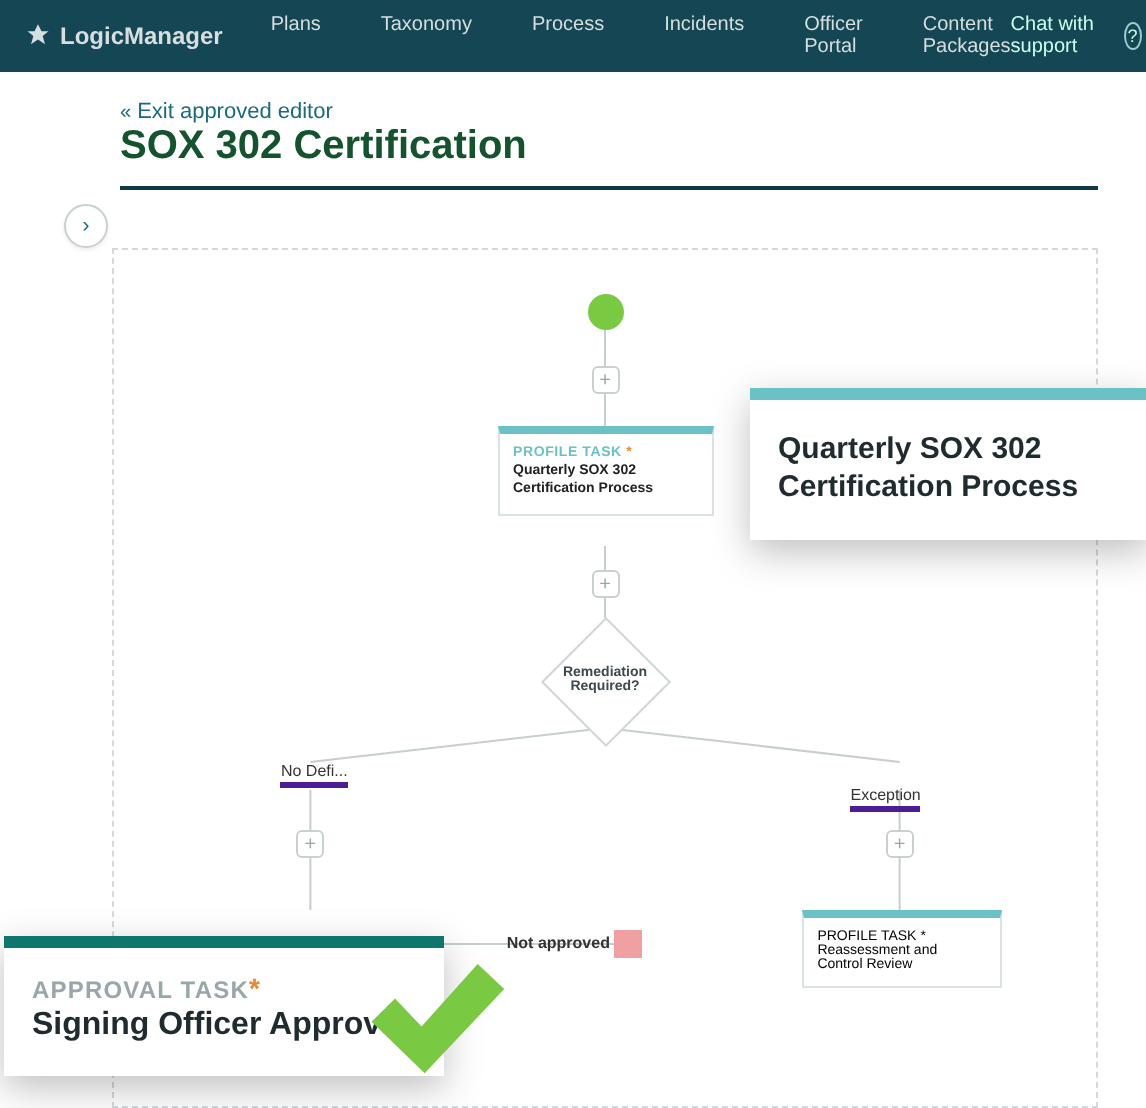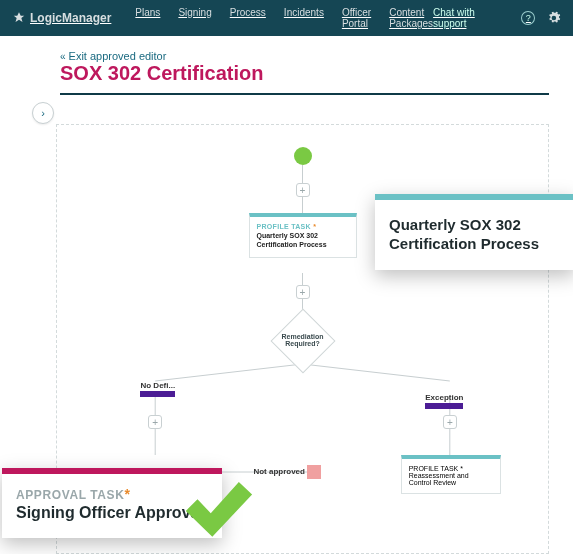--- a/index.html
+++ b/index.html
@@ -12,34 +12,33 @@
     position: relative;
   }
   .topbar {
     background: #154654;
     height: 36px;
     display: flex;
     align-items: center;
     padding: 0 12px;
     color: #fff;
     font-size: 10px;
-    text-decoration: underline;
   }
   .logo {
     display: flex;
     align-items: center;
     gap: 4px;
     font-weight: 600;
     font-size: 12px;
     color: #d7dee0;
   }
   .logo svg { width: 14px; height: 14px; }
   .nav {
     display: flex;
-    gap: 18px;
+    gap: 30px;
     margin-left: 24px;
     flex: 1;
   }
   .nav-item { cursor: pointer; color:#d7dee0;}
   .right-nav { display: flex; align-items: center; gap: 12px; color:#cfe; }
   .help-circle {
     width: 14px; height: 14px; border: 1px solid #9cc; border-radius: 50%;
     display: inline-flex; align-items: center; justify-content: center;
     font-size: 9px;
   }
@@ -60,21 +59,21 @@
   }
   .chev { font-size: 10px; letter-spacing: -3px; }
   .expand-circle {
     width: 22px; height: 22px; border: 1px solid #c8d0d2; border-radius: 50%;
     display: flex; align-items: center; justify-content: center;
     color: #1a6a80; font-size: 11px; background: #fff;
     position: absolute; left: 32px; top: 66px; cursor: pointer;
     box-shadow: 0 1px 2px rgba(0,0,0,0.08);
   }
   h1.page-title {
-    color: #be185d;
+    color: #14532d;
     font-size: 20px;
     font-weight: 600;
     margin-left: 36px;
   }
   .title-rule {
     border: none;
     border-top: 2px solid #0f3a47;
     margin: 8px 0 0 36px;
   }
 
@@ -130,22 +129,22 @@
   }
   .diamond-text {
     position: absolute;
     left: 50%; top: 208px; transform: translateX(-50%);
     font-size: 7px; color: #3a4a4e; text-align: center; width: 60px;
     font-weight: 600;
   }
 
   .branch-label {
     position: absolute;
-    font-size: 8px; font-weight: 700; color: #333;
-    border-bottom: 6px solid #4c1d95; padding-bottom: 1px;
+    font-size: 8px; font-weight: 400; color: #333;
+    border-bottom: 3px solid #4c1d95; padding-bottom: 1px;
   }
   .branch-left { left: 17%; top: 256px; }
   .branch-right { left: 75%; top: 268px; }
 
   .not-approved {
     position: absolute;
     left: 40%; top: 342px;
     font-size: 8px; font-weight: 700; color: #333;
   }
   .end-pink {
@@ -178,21 +177,21 @@
   }
   .task-card3 .tlabel { color: #6bc1c5; font-weight: 700; font-size: 13px; letter-spacing: .3px; }
   .task-card3 .tlabel .ast { color: #e98a2c; font-size: 15px; }
   .task-card3 .tbody { color: #1f2b2e; font-weight: 700; font-size: 15px; margin-top: 4px; line-height: 1.25; }
 
   .task-card4 { 
     position: absolute;
     left: 2px; bottom: 16px;
     width: 220px;
     background: #fff;
-    border-top: 6px solid #be185d;
+    border-top: 6px solid #0f766e;
     box-shadow: 0 6px 18px rgba(0,0,0,0.25);
     padding: 12px 14px 16px 14px;
   }
   .task-card4 .tlabel { color: #9aa7aa; font-weight: 700; font-size: 12px; letter-spacing: .6px; }
   .task-card4 .tlabel .ast { color: #e98a2c; font-size: 14px; }
   .task-card4 .tbody { color: #1f2b2e; font-weight: 700; font-size: 16px; margin-top: 2px; }
 
   .big-check {
     position: absolute;
     left: 178px; bottom: 8px;
@@ -206,21 +205,21 @@
 
 <div class="topbar">
   <div class="logo">
     <svg viewBox="0 0 24 24">
         <path fill="#d7dee0" d="M12 2l3 6h6l-5 4 2 7-6-4-6 4 2-7-5-4h6z"></path>
       </svg>
     <span>LogicManager</span>
   </div>
   <div class="nav">
     <span class="nav-item">Plans</span>
-    <span class="nav-item">Signing</span>
+    <span class="nav-item">Taxonomy</span>
     <span class="nav-item">Process</span>
     <span class="nav-item">Incidents</span>
     <span class="nav-item">Officer Portal</span>
     <span class="nav-item">Content Packages</span>
   </div>
   <div class="right-nav">
     <span>Chat with support</span>
     <span class="help-circle">?</span>
     <svg class="gear" viewBox="0 0 24 24">
         <path fill="#d7dee0" d="M12 8a4 4 0 100 8 4 4 0 000-8zm9 4l2 1-1 3-2-1a8 8 0 01-2 2l1 2-3 1-1-2a8 8 0 01-3 0l-1 2-3-1 1-2a8 8 0 01-2-2l-2 1-1-3 2-1a8 8 0 010-3l-2-1 1-3 2 1a8 8 0 012-2l-1-2 3-1 1 2a8 8 0 013 0l1-2 3 1-1 2a8 8 0 012 2l2-1 1 3-2 1a8 8 0 010 3z"></path>

